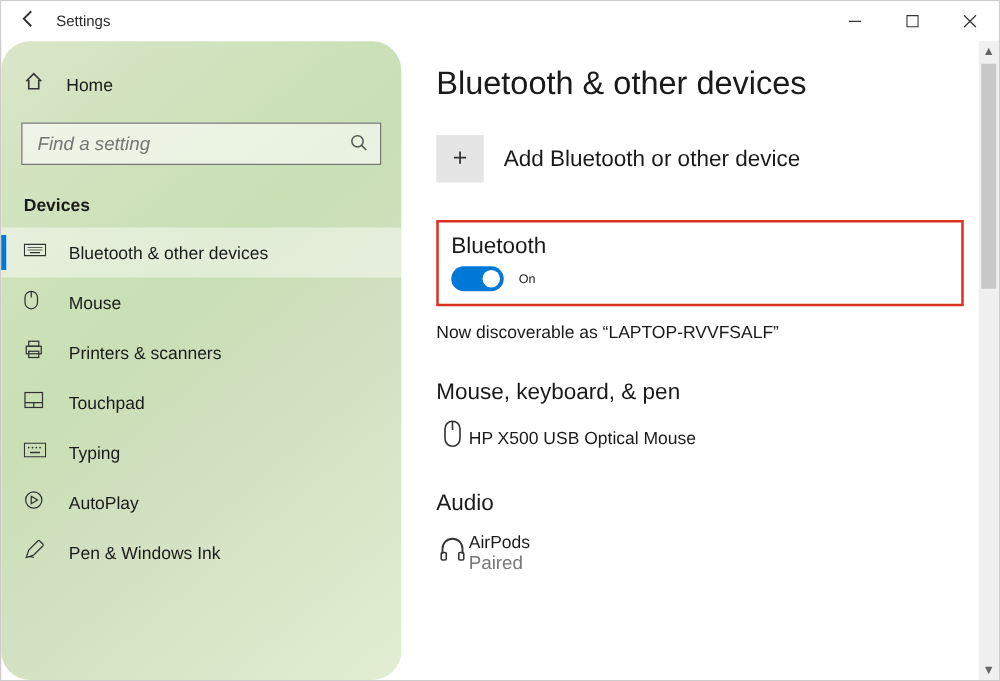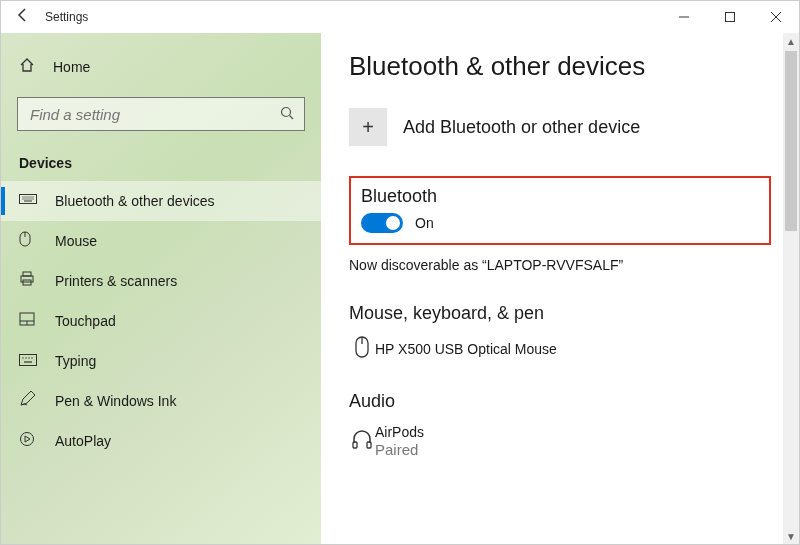--- a/index.html
+++ b/index.html
@@ -58,20 +58,21 @@
     display: flex;
     min-height: 0;
     position: relative;
   }
   .sidebar {
     width: 320px;
     min-width: 320px;
     background: linear-gradient(140deg,#d9e6c8 0%, #c9dfb4 40%, #d1e0c0 60%, #e2eed2 100%);
     padding: 18px 0 8px 0;
     position: relative;
+    border-radius: 23px;
   }
   .home {
     display: flex;
     align-items: center;
     padding: 6px 18px 14px 18px;
   }
   .home .icon {
     width: 20px;
     margin-right: 14px;
     font-size: 16px;
@@ -185,21 +186,21 @@
   }
   .toggle .knob {
     position: absolute;
     right: 3px;
     top: 3px;
     width: 14px;
     height: 14px;
     background: #fff;
     border-radius: 50%;
   }
-  .toggle-row .state { font-size: 14px; }
+  .toggle-row .state { font-size: 10px; }
   .discover-text {
     font-size: 14px;
     margin-bottom: 30px;
   }
   .group-title {
     font-size: 18px;
     font-weight: 400;
     margin-bottom: 12px;
   }
   .device-row {
@@ -345,33 +346,33 @@
               <circle cx="10" cy="4" r="0.7" fill="#333"></circle>
               <circle cx="13" cy="4" r="0.7" fill="#333"></circle>
               <line x1="5" y1="8" x2="13" y2="8" stroke="#333" stroke-width="1.2"></line>
             </svg>
         </span>
         <span class="label">Typing</span>
       </div>
       <div class="nav-item">
         <span class="icon">
           <svg width="16" height="16" viewBox="0 0 16 16">
-              <path d="M2 14 L4 8 L12 0 L16 4 L8 12 Z M2 14 C4 13 6 13 8 14" stroke="#333" fill="none" stroke-width="1"></path>
-            </svg>
-        </span>
-        <span class="label">Pen &amp; Windows Ink</span>
-      </div>
-      <div class="nav-item">
-        <span class="icon">
-          <svg width="16" height="16" viewBox="0 0 16 16">
               <circle cx="8" cy="8" r="6.5" stroke="#333" fill="none"></circle>
               <path d="M6 5 L11 8 L6 11 Z" stroke="#333" fill="none"></path>
             </svg>
         </span>
         <span class="label">AutoPlay</span>
+      </div>
+      <div class="nav-item">
+        <span class="icon">
+          <svg width="16" height="16" viewBox="0 0 16 16">
+              <path d="M2 14 L4 8 L12 0 L16 4 L8 12 Z M2 14 C4 13 6 13 8 14" stroke="#333" fill="none" stroke-width="1"></path>
+            </svg>
+        </span>
+        <span class="label">Pen &amp; Windows Ink</span>
       </div>
     </div>
 
     <div class="content">
       <div class="page-title">Bluetooth &amp; other devices</div>
 
       <div class="add-row">
         <div class="plus-box">+</div>
         <span class="label">Add Bluetooth or other device</span>
       </div>

